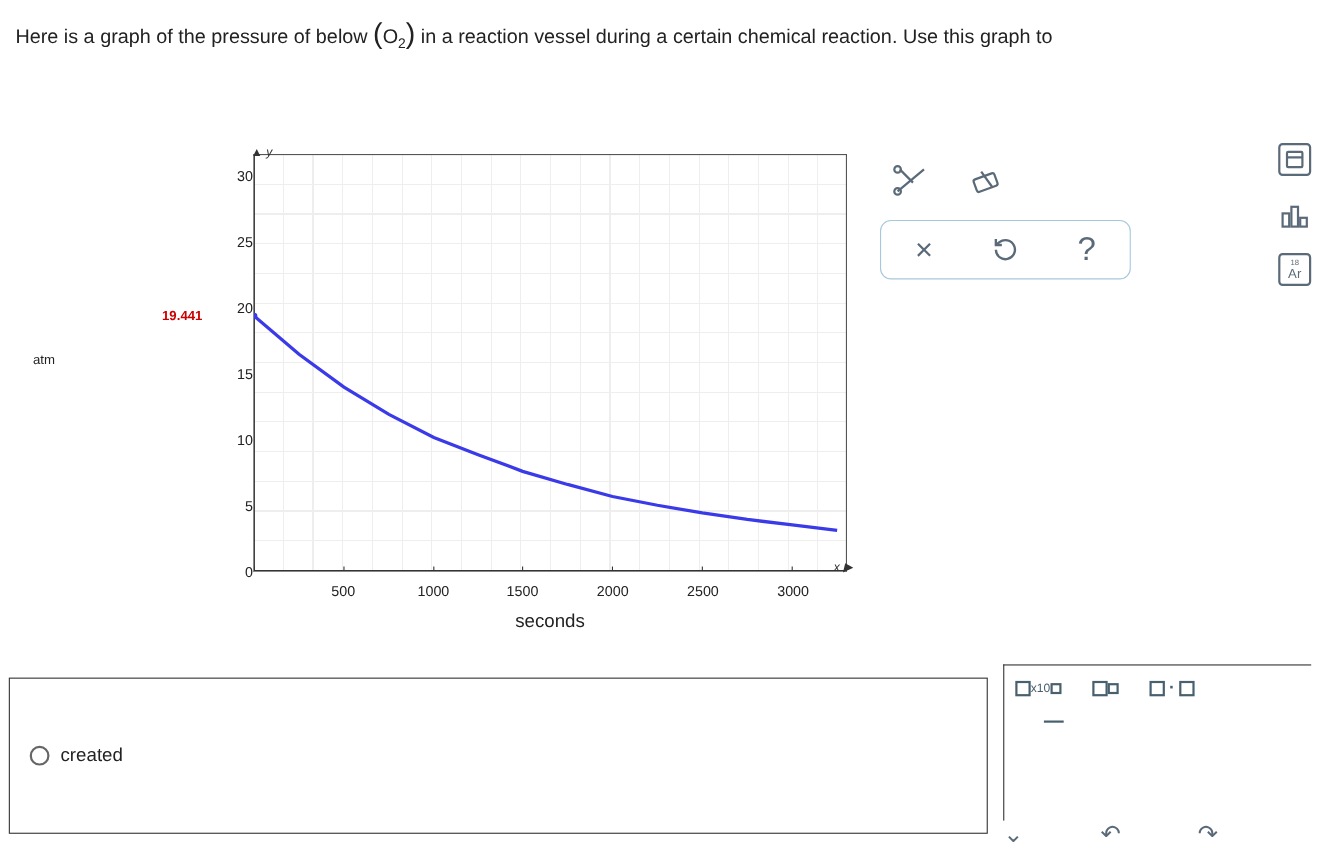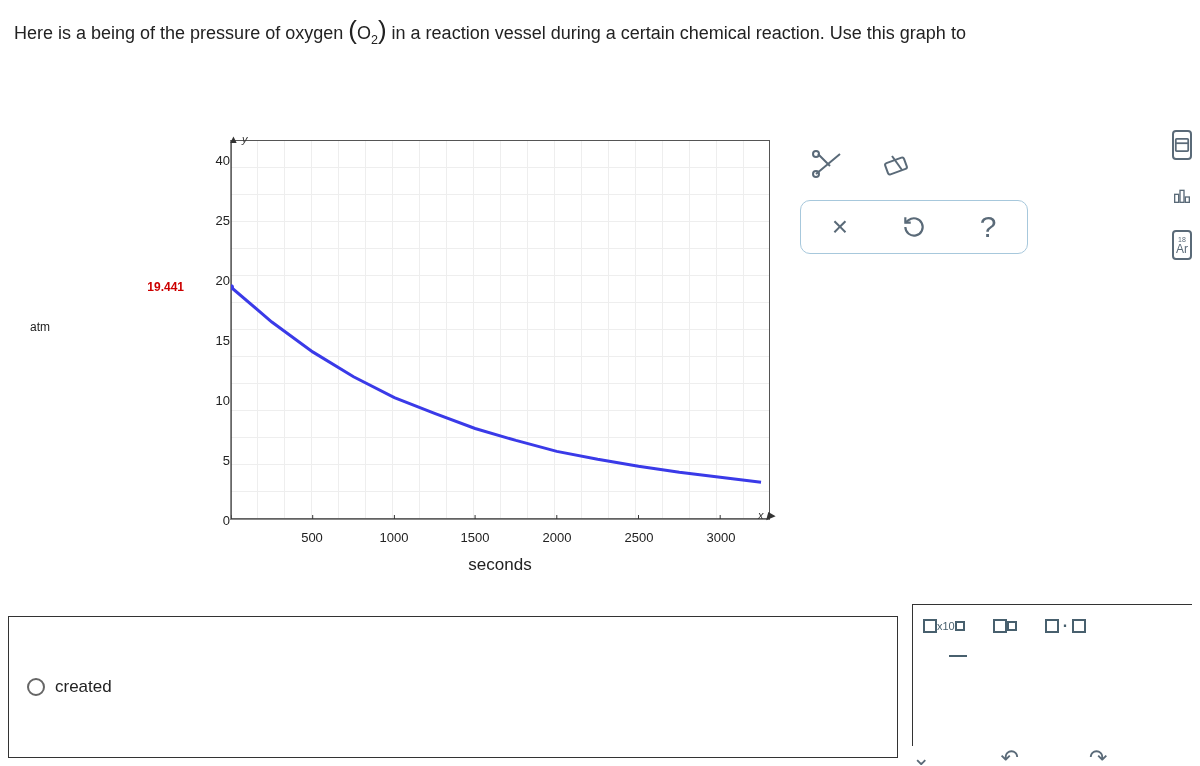--- a/index.html
+++ b/index.html
@@ -73,21 +73,21 @@
     font-size:24px;
     cursor:pointer;
   }
 
   .side-icons {
     position:absolute;
     right: 8px; top: 130px;
     display:flex; flex-direction:column; gap:20px; align-items:center;
   }
   .side-icons .mini {
-    width:20px; height:30px;
+    width:30px; height:30px;
     border:2px solid #5a6a78;
     border-radius:4px;
     display:flex; align-items:center; justify-content:center;
     font-size:12px; color:#5a6a78;
     cursor:pointer;
   }
   .mini svg { stroke:#5a6a78; fill:none; stroke-width:2; }
   .mini.noframe { border:none; }
 
   .answer-table {
@@ -135,36 +135,36 @@
     position:absolute;
     left:912px; top:745px;
     display:flex; gap:70px;
   }
   .footer-ctrls .fbtn { color:#5a6a78; font-size:22px; cursor:pointer; }
 </style>
 </head>
 <body>
 
 <div class="prompt">
-  <span>Here is a being of the pressure of oxygen </span>
+  <span>Here is a graph of the pressure of below </span>
   <span class="o2"><span class="paren">(</span><span>O</span><sub>2</sub><span class="paren">)</span></span>
   <span> in a reaction vessel during a certain chemical reaction. Use this graph to</span><br>
 </div>
 
 <div class="chart-area">
   <div class="ylabel">atm</div>
 
   <div class="axis-y">
     <span class="ytick" style="top:380px">0</span>
     <span class="ytick" style="top:320px">5</span>
     <span class="ytick" style="top:260px">10</span>
     <span class="ytick" style="top:200px">15</span>
     <span class="ytick" style="top:140px">20</span>
     <span class="ytick" style="top:80px">25</span>
-    <span class="ytick" style="top:20px">40</span>
+    <span class="ytick" style="top:20px">30</span>
     <span class="ymarker" style="top:147px; right:46px">19.441</span>
   </div>
 
   <div class="chart-frame">
     <span class="y-arrow">▲ <span style="font-style:italic">y</span></span>
     <span class="x-arrow"><span style="font-style:italic">x</span> ▶</span>
     <svg class="curve" viewBox="0 0 540 380" preserveAspectRatio="none">
       <line x1="0" y1="380" x2="540" y2="380" stroke="#333" stroke-width="1.5"></line>
       <line x1="0" y1="0" x2="0" y2="380" stroke="#333" stroke-width="1.5"></line>
       <g stroke="#333" stroke-width="1">

